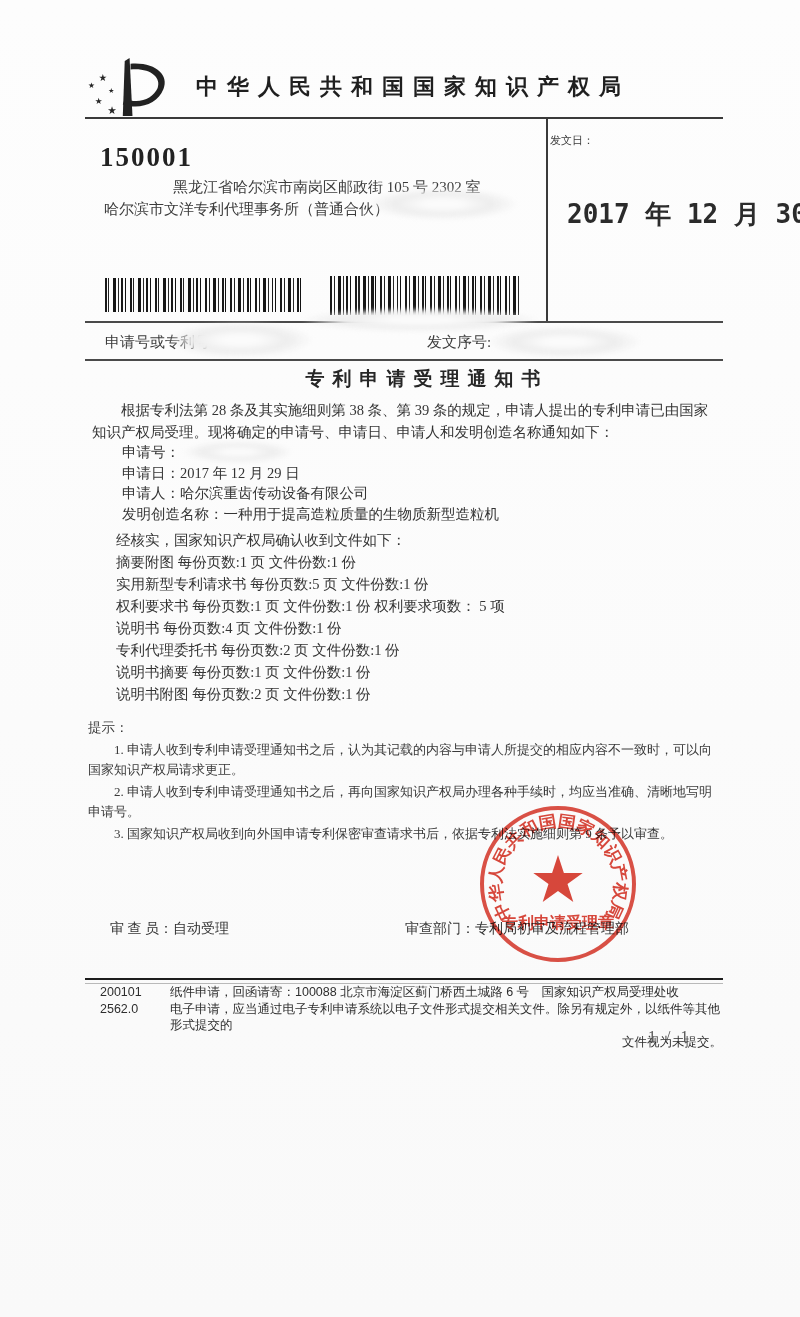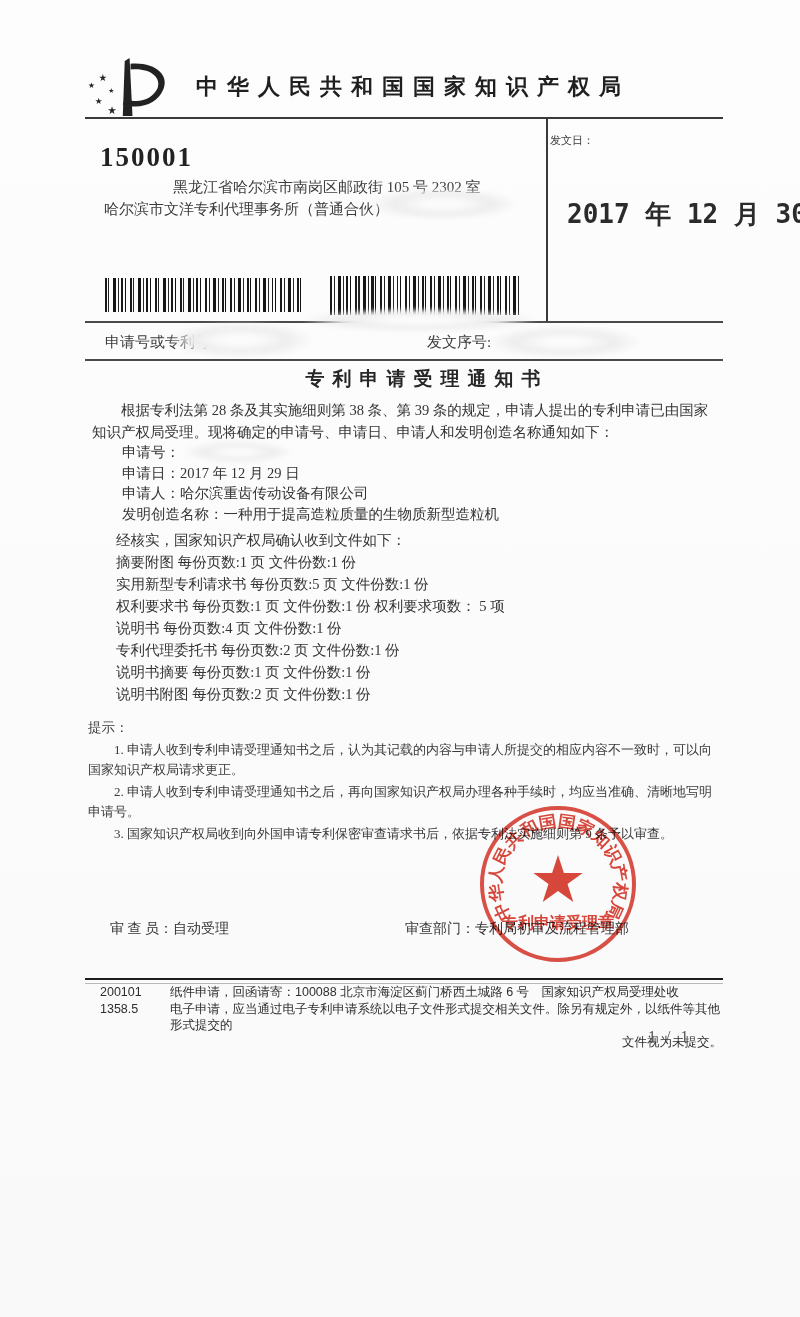--- a/index.html
+++ b/index.html
@@ -163,21 +163,21 @@
     </text>
     <polygon points="85,56 90.9,73.9 109.7,74 94.5,85.1 100.3,103 85,92 69.7,103 75.5,85.1 60.3,74 79.1,73.9" fill="#d8382b"></polygon>
     <text x="85" y="129" text-anchor="middle" font-size="16" font-weight="bold" fill="#d8382b" font-family="Liberation Serif, DejaVu Serif, serif">专利申请受理章</text>
   </svg>
 
   <div class="rule" style="left:85px; top:978px; width:638px; height:2.2px; background:#1d1d1d;"></div>
   <div class="rule-light" style="left:85px; top:982.5px; width:638px; height:1px;"></div>
 
   <div class="abs footer-code">
     <p>200101</p>
-    <p>1358.5</p>
+    <p>2562.0</p>
   </div>
   <div class="abs footer-text">
     <p>纸件申请，回函请寄：100088  北京市海淀区蓟门桥西土城路 6 号　国家知识产权局受理处收</p>
     <p>电子申请，应当通过电子专利申请系统以电子文件形式提交相关文件。除另有规定外，以纸件等其他形式提交的</p>
     <p class="cont">文件视为未提交。</p>
   </div>
 
   <div class="abs page-number">1  /  1</div>
 
 </div>

